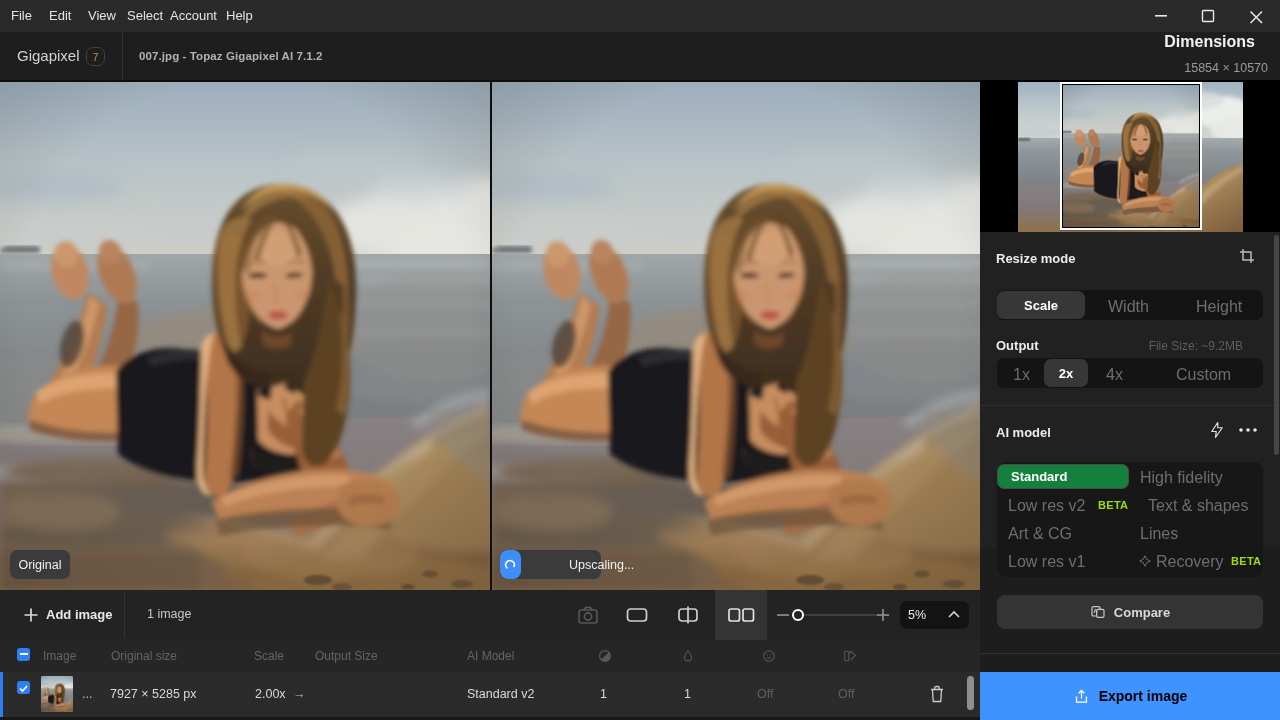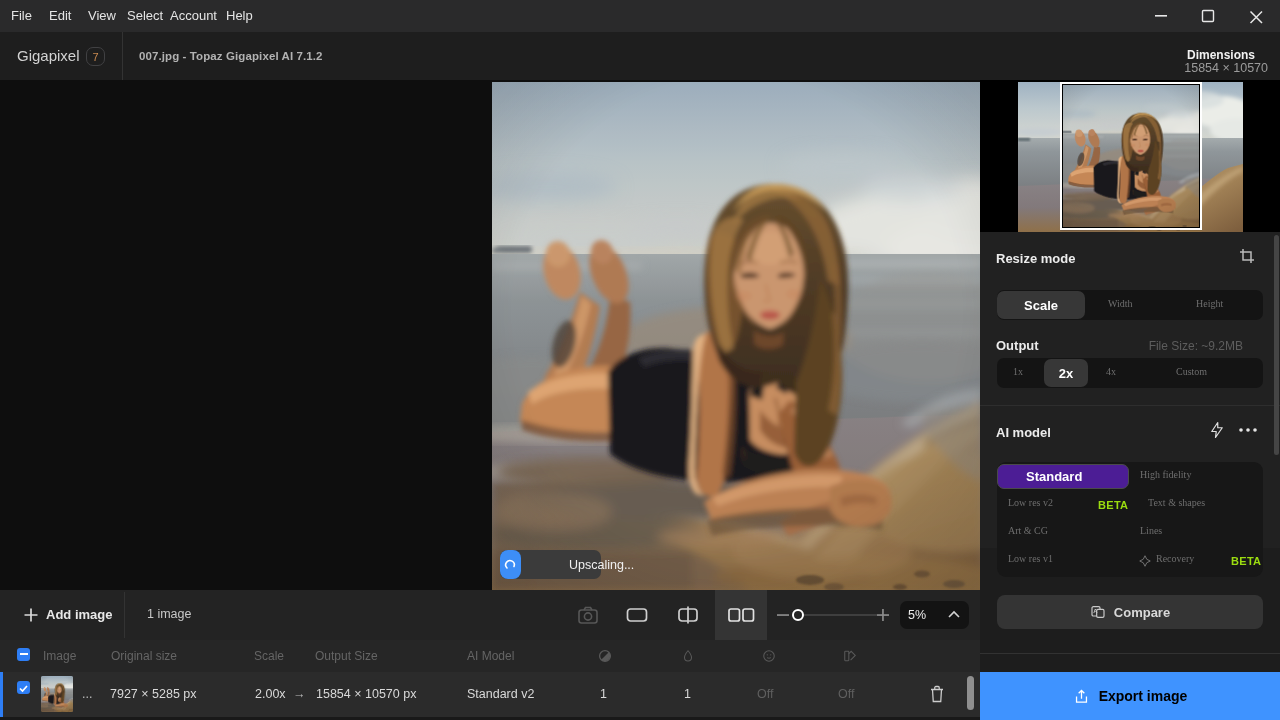--- a/index.html
+++ b/index.html
@@ -24,21 +24,21 @@
   .chip { position:absolute; bottom:11px; height:29px; background:#3b3b3b; border-radius:7px;
           color:#f0f0f0; font-size:12.5px; display:flex; align-items:center; }
 
   
   #rpanel { position:absolute; left:980px; top:80px; width:300px; height:468px; background:#212121; }
   #thumbstrip { position:absolute; left:0; top:0; width:300px; height:152px; background:#000; overflow:hidden; }
   .h13 { font-weight:bold; font-size:13px; color:#ececec; }
   .seg { position:absolute; background:#141414; border-radius:7px; }
   .segsel { position:absolute; background:#373737; border-radius:7px; color:#fff; font-weight:bold;
             display:flex; align-items:center; justify-content:center; font-size:13px; }
-  .mut { color:#6e6e6e; font-size:10px;font-family:Liberation Serif, serif; }
+  .mut { color:#6e6e6e; font-size:16px; }
   .beta { color:#9bdc10; font-size:11px; font-weight:bold; letter-spacing:.3px; }
 
   
   #toolbar { position:absolute; left:0; top:590px; width:980px; height:50px; background:#232323; }
   #thead { position:absolute; left:0; top:640px; width:980px; height:32px; background:#262626;
            color:#656565; font-size:12px; }
   #trow { position:absolute; left:0; top:672px; width:980px; height:45px; background:#2b2b2b; }
   #tbelow { position:absolute; left:0; top:717px; width:980px; height:3px; background:#191919; }
   .hc { position:absolute; top:0; height:32px; line-height:32px; }
   .rc { position:absolute; top:0; height:45px; line-height:45px; color:#d9d9d9; font-size:12.5px; }
@@ -290,25 +290,31 @@
       <path d="M12.5,11.5 L24,23 M24,11.5 L12.5,23" stroke="#e8e8e8" stroke-width="1.5"></path>
     </svg>
   </div>
 
   <div id="header">
     <span style="position:absolute;left:17px;top:15px;font-size:15px;color:#d2d2d2;">Gigapixel</span>
     <div style="position:absolute;left:86px;top:15px;width:19px;height:19px;border:1px solid #414143;border-radius:7px;
                 text-align:center;line-height:18px;font-size:11px;color:#c98a4f;">7</div>
     <div id="hsep"></div>
     <span style="position:absolute;left:139px;top:18px;font-size:11.5px;color:#b2b2b2;font-weight:bold;letter-spacing:.1px;">007.jpg - Topaz Gigapixel AI 7.1.2</span>
-    <span style="position:absolute;right:25px;top:16px;font-size:12px;color:#f2f2f2;font-weight:bold;">Dimensions</span>
+    <span style="position:absolute;right:25px;top:1px;font-size:16px;color:#f2f2f2;font-weight:bold;">Dimensions</span>
     <span style="position:absolute;right:12px;top:29px;font-size:12.5px;color:#9b9b9b;">15854 × 10570</span>
   </div>
 
   <div id="main">
+    <div class="pane" id="paneL">
+      <svg width="490" height="508">
+          <use href="#beach"></use>
+        </svg>
+      <div class="chip" style="left:10px;width:60px;justify-content:center;">Original</div>
+    </div>
     <div class="pane" id="paneR">
       <svg width="490" height="508">
           <use href="#beach"></use>
         </svg>
       <div class="chip" style="left:8px;width:101px;gap:40px;">
         <svg width="21" height="29" style="margin-left:0;border-radius:8px;background:#3d8ef7;flex:none;">
           <path d="M7,18 A4.3,4.3 0 1 1 14,16.5" fill="none" stroke="#fff" stroke-width="1.6" stroke-linecap="round"></path>
         </svg>
         <span style="margin-left:8px;">Upscaling...</span>
       </div>
@@ -350,21 +356,21 @@
       <path d="M13,2 L5,14 L11,14 L10,22 L19,9 L13,9 Z" fill="none" stroke="#e0e0e0" stroke-width="1.6" stroke-linejoin="round"></path>
     </svg>
     <svg style="position:absolute;left:258px;top:346px" width="20" height="8">
       <circle cx="3" cy="4" r="1.8" fill="#e6e6e6"></circle>
         <circle cx="10" cy="4" r="1.8" fill="#e6e6e6"></circle>
         <circle cx="17" cy="4" r="1.8" fill="#e6e6e6"></circle>
     </svg>
 
     <div class="seg" style="left:17px;top:382px;width:266px;height:115px;background:#171717;border-radius:9px;"></div>
     <div class="segsel" style="left:17px;top:384px;width:132px;height:25px;justify-content:flex-start;
-         padding-left:28px;border:1px solid #4a4a4a;background:#4c1d95;text-align:right;">Standard</div>
+         padding-left:13px;border:1px solid #4a4a4a;background:#15803d;text-align:right;">Standard</div>
     <span class="mut" style="position:absolute;left:160px;top:389px;">High fidelity</span>
     <span class="mut" style="position:absolute;left:28px;top:417px;">Low res v2</span>
     <span class="beta" style="position:absolute;left:118px;top:419px;">BETA</span>
     <span class="mut" style="position:absolute;left:160px;top:417px;margin-left:8px;">Text &amp; shapes</span>
     <span class="mut" style="position:absolute;left:28px;top:445px;">Art &amp; CG</span>
     <span class="mut" style="position:absolute;left:160px;top:445px;">Lines</span>
     <span class="mut" style="position:absolute;left:28px;top:473px;">Low res v1</span>
     <span class="mut" style="position:absolute;left:176px;top:473px;">Recovery</span>
     <span class="beta" style="position:absolute;left:251px;top:475px;">BETA</span>
     <svg style="position:absolute;left:158px;top:474px" width="14" height="14" viewBox="0 0 24 24">
@@ -473,21 +479,20 @@
     </div>
     <div style="position:absolute;left:41px;top:4px;width:32px;height:36px;overflow:hidden;border-radius:2px;">
       <svg width="54" height="36" style="margin-left:-11px">
           <use href="#beachwide" width="54" height="36"></use>
         </svg>
     </div>
     <span class="rc" style="left:82px;color:#bdbdbd;">...</span>
     <span class="rc" style="left:110px;">7927 × 5285 px</span>
     <span class="rc" style="left:255px;">2.00x</span>
     <span class="rc" style="left:293px;color:#bdbdbd;">→</span>
-    <span class="rc" style="left:316px;">15854 × 10570 px</span>
     <span class="rc" style="left:467px;">Standard v2</span>
     <span class="rc" style="left:600px;">1</span>
     <span class="rc" style="left:684px;">1</span>
     <span class="rc" style="left:757px;color:#5f5f5f;">Off</span>
     <span class="rc" style="left:838px;color:#5f5f5f;">Off</span>
     <svg style="position:absolute;left:928px;top:11px" width="18" height="22" viewBox="0 0 24 26">
       <path d="M4,7 L20,7 M9,7 L9,4.5 C9,3.7 9.7,3 10.5,3 L13.5,3 C14.3,3 15,3.7 15,4.5 L15,7 M6,7 L7,23 L17,23 L18,7" fill="none" stroke="#cdcdcd" stroke-width="1.7"></path>
     </svg>
     <div style="position:absolute;left:967px;top:4px;width:7px;height:34px;background:#8f8f8f;border-radius:4px;"></div>
   </div>

